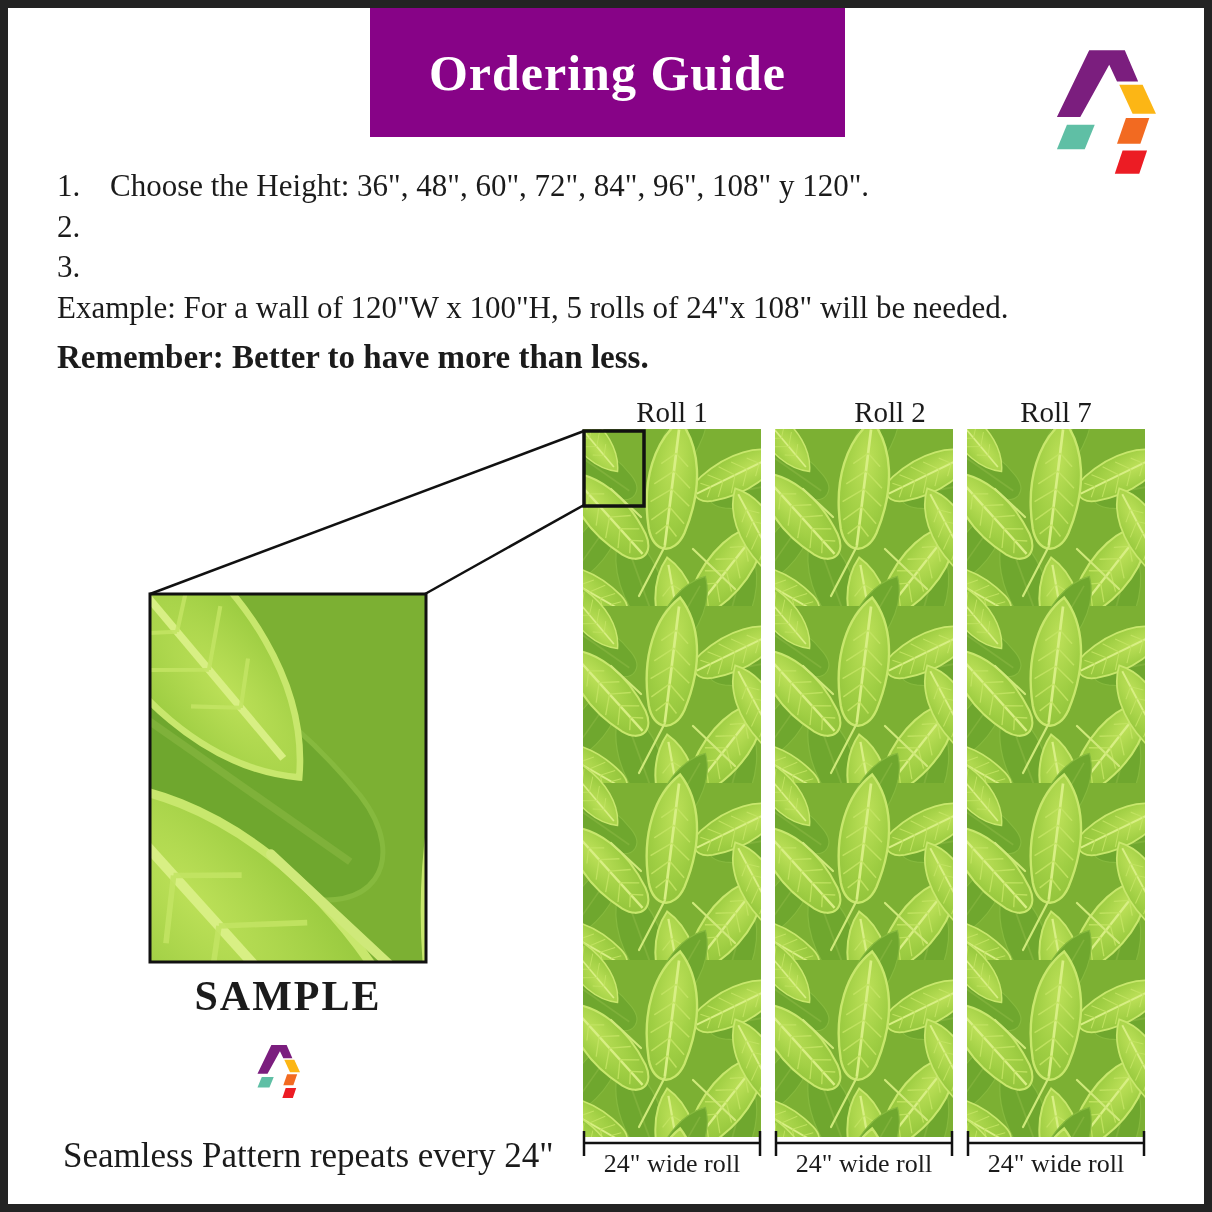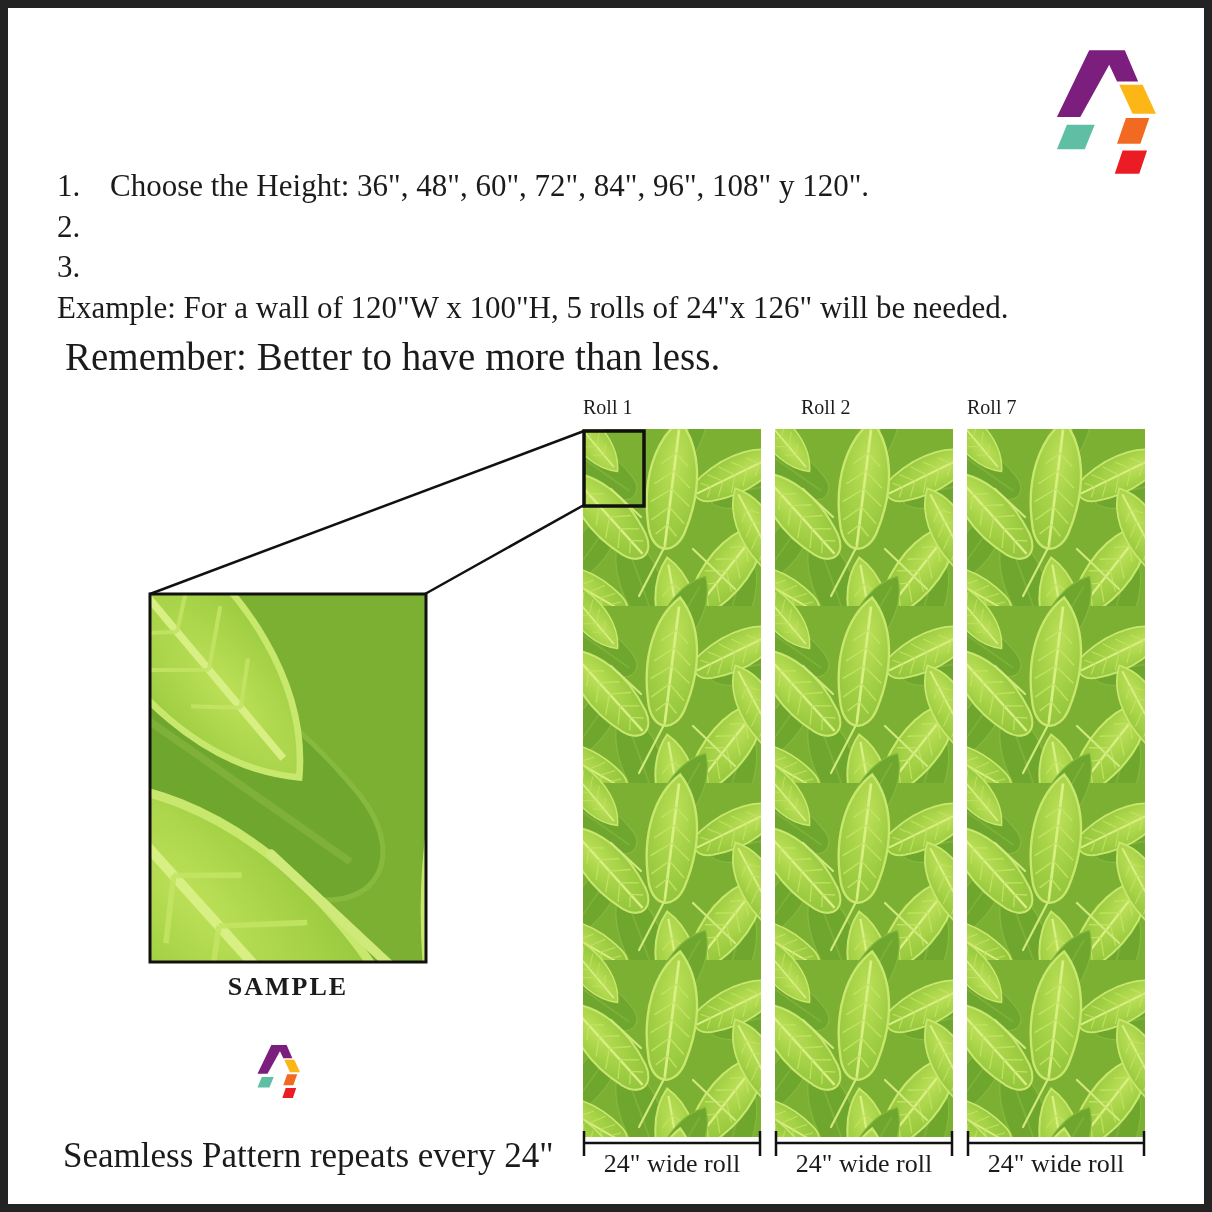--- a/index.html
+++ b/index.html
@@ -30,37 +30,37 @@
 
   .logo-main{position:absolute;left:1048px;top:48px;width:118px;height:128px;z-index:2;}
   .logo-small{position:absolute;left:254px;top:1044px;width:50px;height:55px;z-index:2;}
 
   .instructions{
     position:absolute;left:57px;top:166px;width:1112px;
     font-size:31px;line-height:40.5px;z-index:2;
   }
   .li{display:flex;}
   .li .num{width:53px;flex:none;}
-  .reminder{font-weight:normal;font-size:39px;margin-top:9px;margin-left:8px;}
+  .reminder{font-weight:bold;font-size:33px;margin-top:9px;}
 
   .roll-label{
-    position:absolute;top:396px;width:178px;text-align:left;
-    font-size:20px;z-index:2;
+    position:absolute;top:396px;width:178px;text-align:center;
+    font-size:29px;z-index:2;
   }
   .rl-1{left:583px;} .rl-2{left:801px;} .rl-3{left:967px;}
 
   .width-label{
     position:absolute;top:1149px;width:178px;text-align:center;
     font-size:26px;z-index:2;
   }
   .wl-1{left:583px;} .wl-2{left:775px;} .wl-3{left:967px;}
 
   .sample-label{
     position:absolute;left:149px;top:972px;width:278px;text-align:center;
-    font-size:26px;font-weight:bold;letter-spacing:2px;z-index:2;
+    font-size:42px;font-weight:bold;letter-spacing:2px;z-index:2;
   }
 
   .seamless{
     position:absolute;left:63px;top:1136px;font-size:35px;z-index:2;white-space:nowrap;
   }
 </style>
 </head>
 <body>
 
 <div class="canvas">
@@ -163,37 +163,40 @@
       <line x1="776" y1="1131" x2="776" y2="1156"></line>
       <line x1="952" y1="1131" x2="952" y2="1156"></line>
     </g>
     <g stroke="#111111" stroke-width="2.5">
       <line x1="968" y1="1143" x2="1144" y2="1143"></line>
       <line x1="968" y1="1131" x2="968" y2="1156"></line>
       <line x1="1144" y1="1131" x2="1144" y2="1156"></line>
     </g>
   </svg>
 
+  <div class="banner">
+    <span class="banner-title">Ordering Guide</span>
+  </div>
 
   <svg class="logo-main" viewBox="0 0 100 115">
     <use href="#brandLogo"></use>
   </svg>
 
   <div class="instructions">
     <div class="li">
       <span class="num">1.</span>
       <span class="itxt">Choose the Height: 36", 48", 60", 72", 84", 96", 108" y 120".</span>
     </div>
     <div class="li">
       <span class="num">2.</span>
     </div>
     <div class="li">
       <span class="num">3.</span>
     </div>
-    <div class="example">Example: For a wall of 120"W x 100"H, 5 rolls of 24"x 126" will be needed.</div>
+    <div class="example">Example: For a wall of 120"W x 100"H, 5 rolls of 24"x 108" will be needed.</div>
     <div class="reminder">Remember: Better to have more than less.</div>
   </div>
 
   <div class="roll-label rl-1">Roll 1</div>
   <div class="roll-label rl-2">Roll 2</div>
   <div class="roll-label rl-3">Roll 7</div>
 
   <div class="width-label wl-1">24" wide roll</div>
   <div class="width-label wl-2">24" wide roll</div>
   <div class="width-label wl-3">24" wide roll</div>

